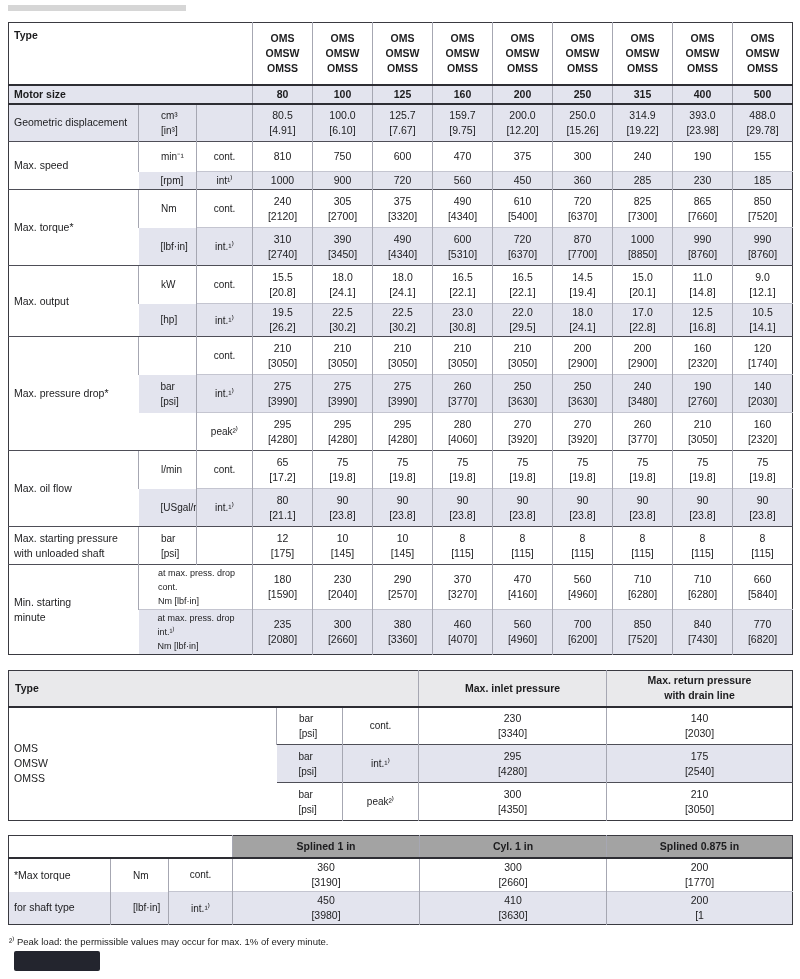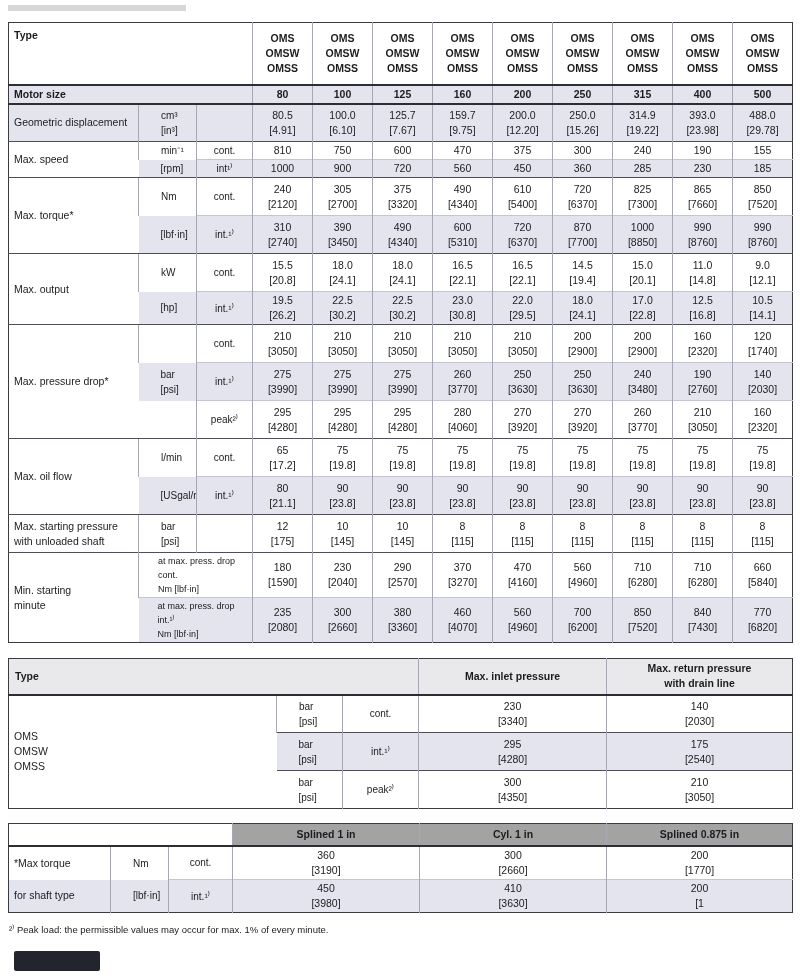--- a/index.html
+++ b/index.html
@@ -178,21 +178,21 @@
           </td>
           <td class="c val">
             <div>393.0</div>
             <div>[23.98]</div>
           </td>
           <td class="c val">
             <div>488.0</div>
             <div>[29.78]</div>
           </td>
         </tr>
-        <tr class="bt-dark" style="height: 18px; margin-left: 36px;">
+        <tr class="bt-dark" style="height: 30px; margin-left: 36px;">
           <td class="lbl" rowspan="2">
             <div>Max. speed</div>
           </td>
           <td class="unit">
             <div>min⁻¹</div>
           </td>
           <td class="c cond">
             <div>cont.</div>
           </td>
           <td class="c val">

